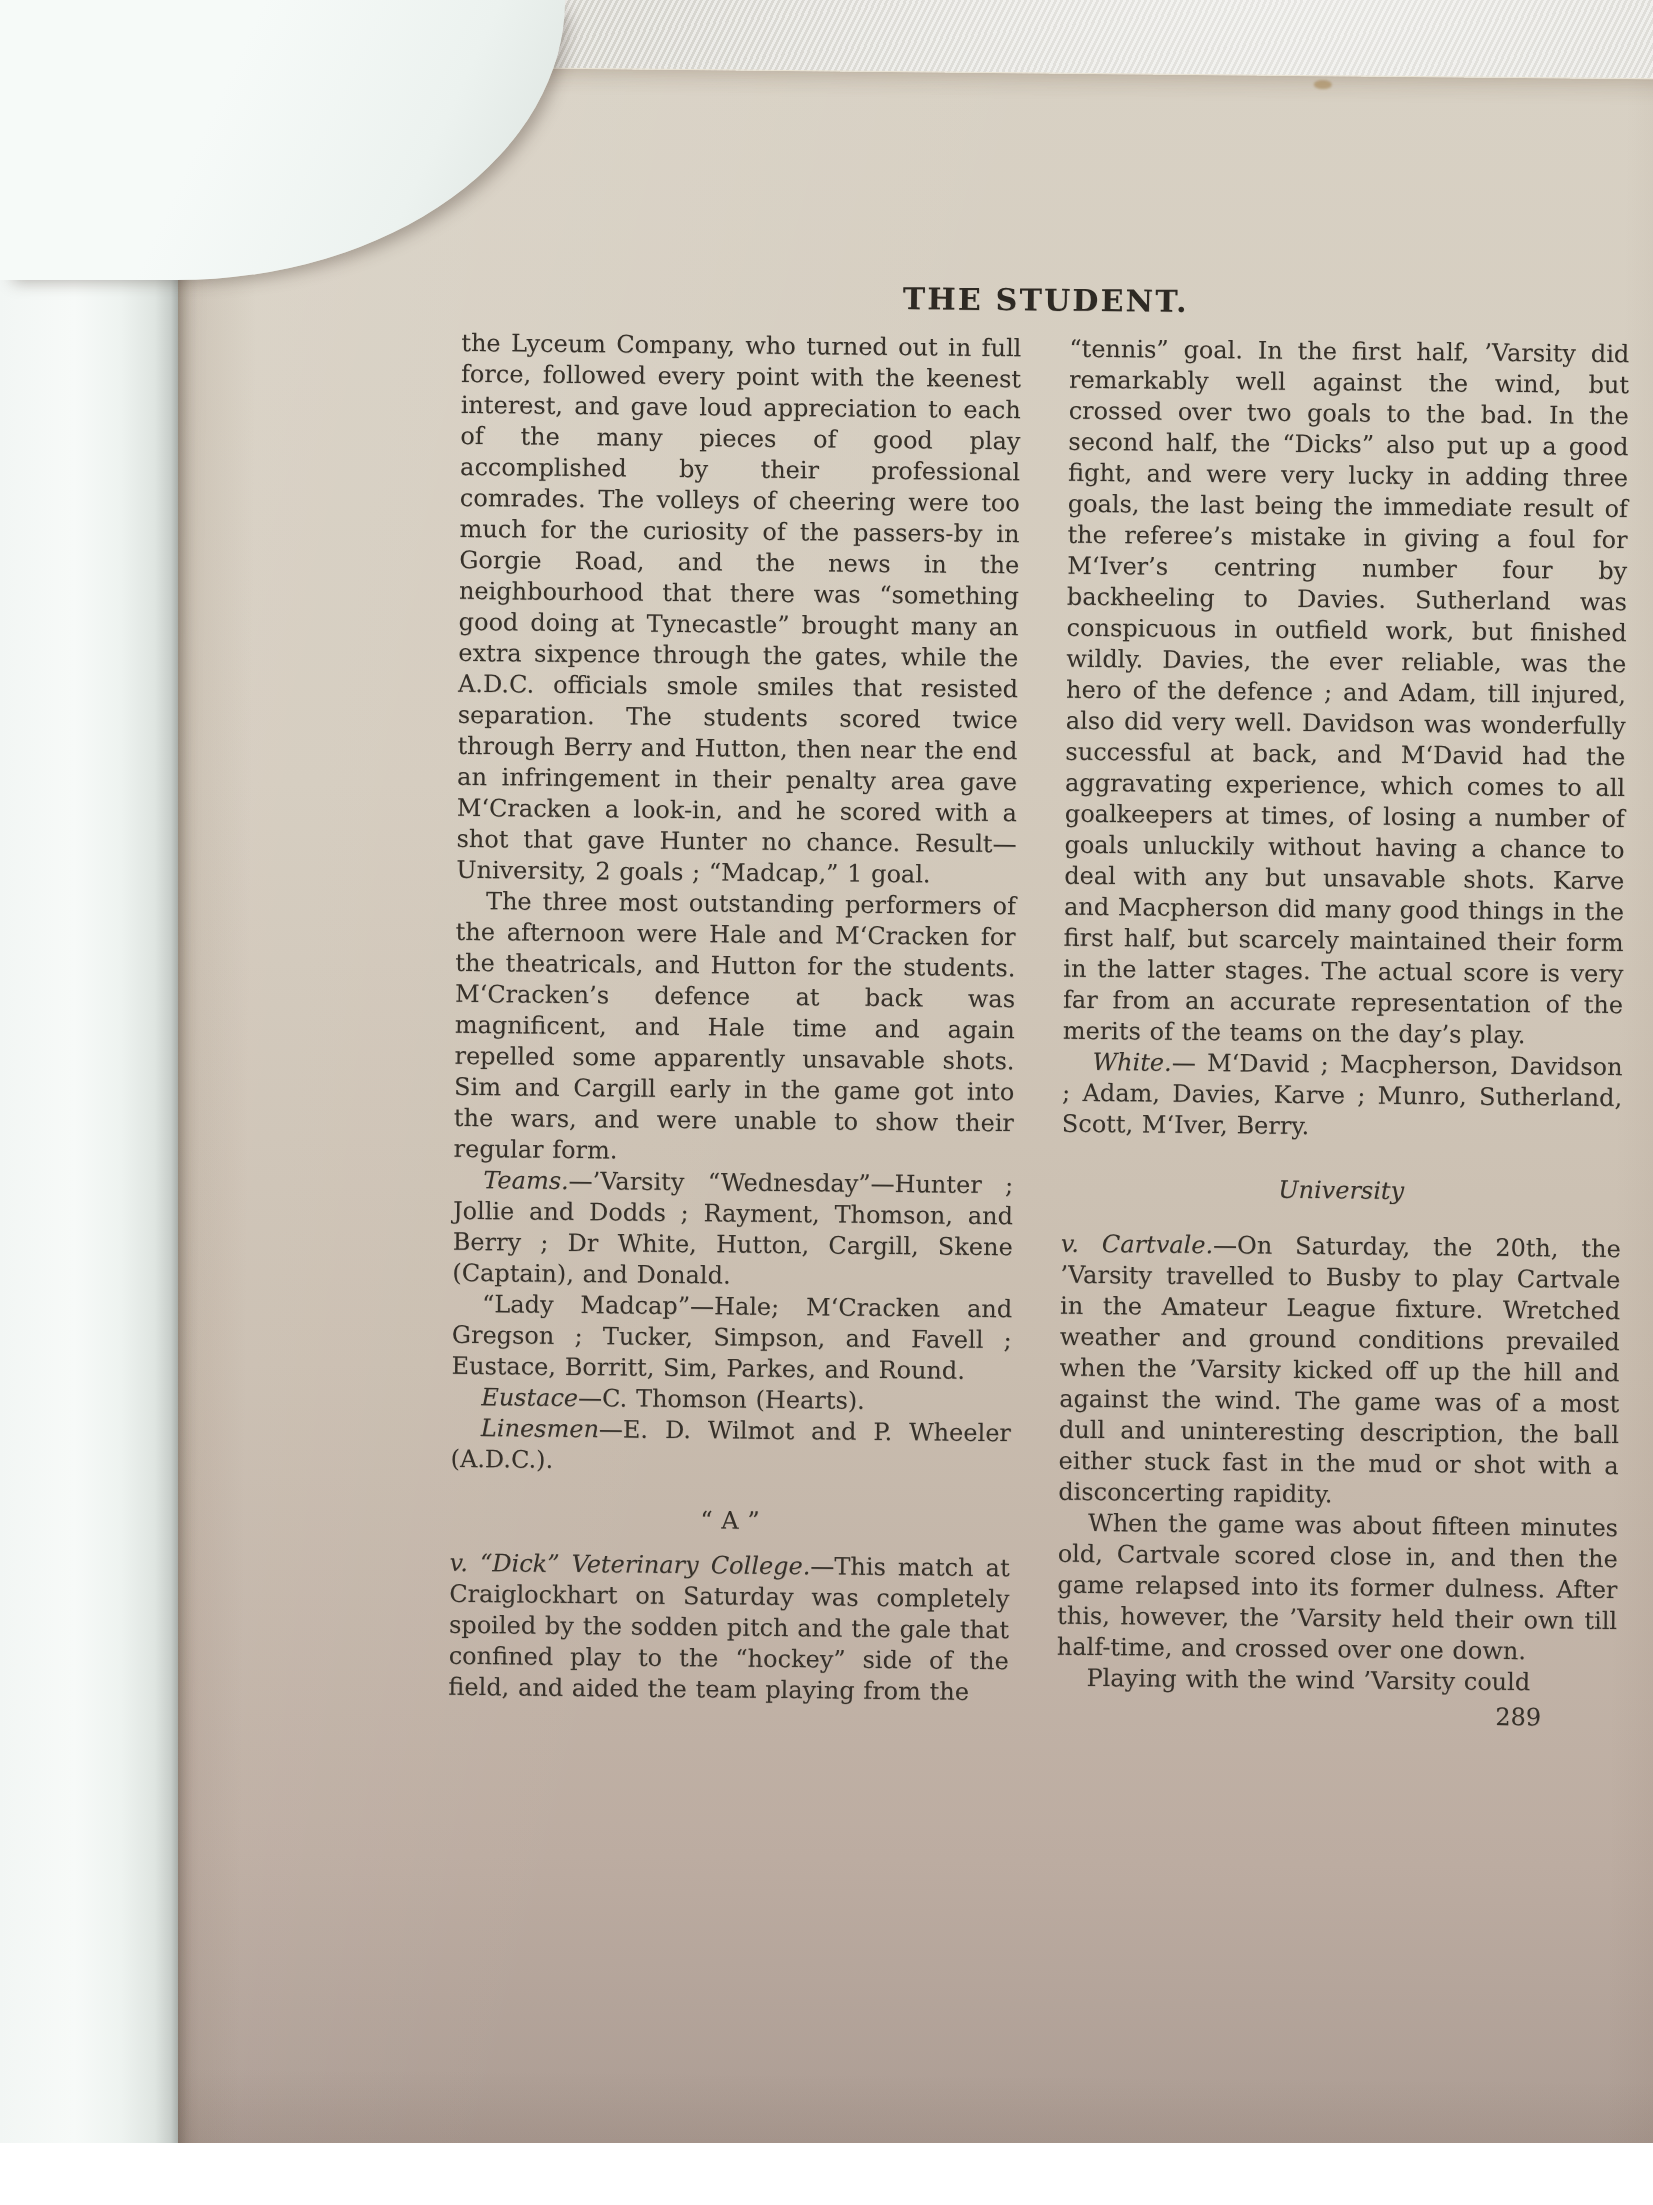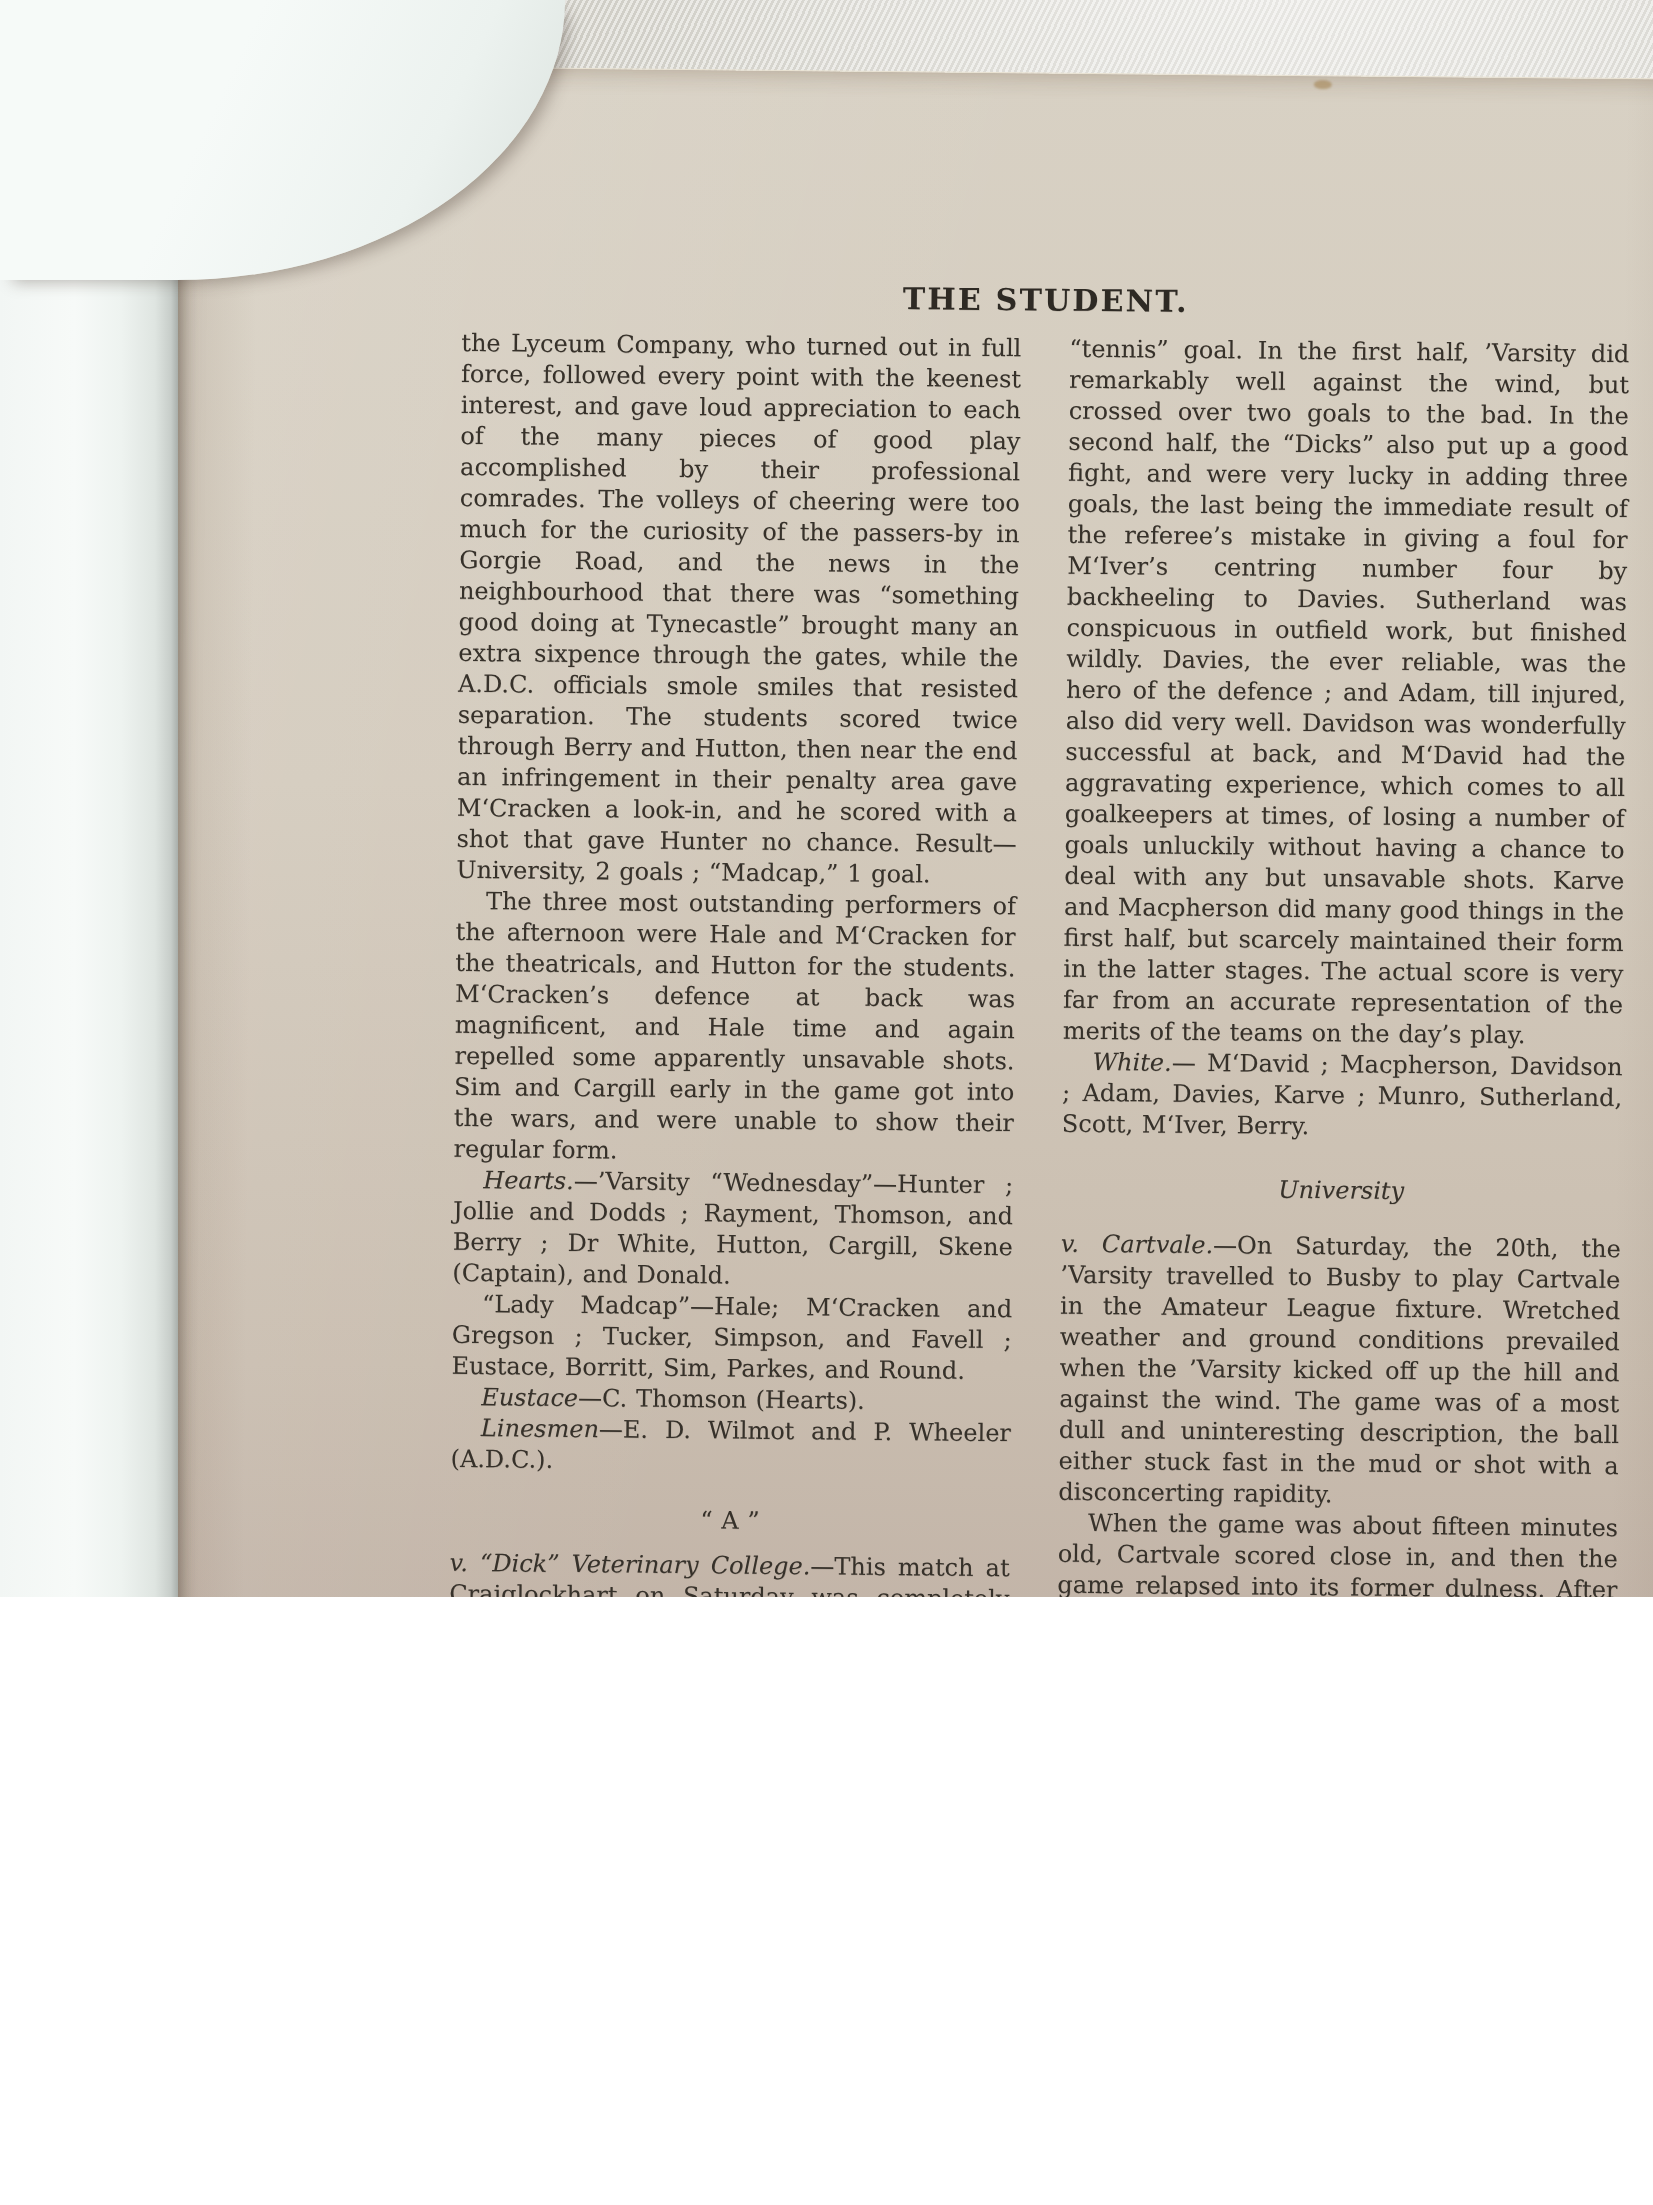--- a/index.html
+++ b/index.html
@@ -1,20 +1,20 @@
 <!DOCTYPE html>
 <html style="font-size:8.6px"><head>
 <meta charset="utf-8">
 <style>
   html,body{margin:0;padding:0;}
   body{width:1654px;height:2205px;overflow:hidden;
        font-family:"DejaVu Serif","Liberation Serif",serif;}
 
   
-  #photo{position:relative;width:1654px;height:1597px;overflow:hidden;
+  #photo{position:relative;width:1654px;height:2143px;overflow:hidden;
     background-color:#d2d0c7;
     background-image:
       radial-gradient(circle at 78% -12%, rgba(255,255,255,.75), rgba(255,255,255,0) 46%),
       repeating-linear-gradient(116deg, rgba(255,255,255,.38) 0 2.7px, rgba(138,135,124,.22) 2.7px 5.4px);
   }
 
   
   .page{position:absolute;left:162px;top:64px;width:1588px;height:2234px;
     transform:rotate(.55deg);transform-origin:0 0;
     border-top:1.6px solid #e9e2d2;
@@ -66,21 +66,21 @@
     <div class="stain"></div>
 
     <div class="content">
       <div class="page-title">THE STUDENT.</div>
 
       <div class="columns">
 
         <div class="col">
           <p class="para flush"><span>the Lyceum Company, who turned out in full force, followed every point with the keenest interest, and gave loud appreciation to each of the many pieces of good play accomplished by their professional comrades. The volleys of cheering were too much for the curiosity of the passers-by in Gorgie Road, and the news in the neighbourhood that there was “something good doing at Tynecastle” brought many an extra sixpence through the gates, while the A.D.C. officials smole smiles that resisted separation. The students scored twice through Berry and Hutton, then near the end an infringement in their penalty area gave M‘Cracken a look-in, and he scored with a shot that gave Hunter no chance. Result—University, 2 goals ; “Madcap,” 1 goal.</span></p>
           <p class="para indent"><span>The three most outstanding performers of the afternoon were Hale and M‘Cracken for the theatricals, and Hutton for the students. M‘Cracken’s defence at back was magnificent, and Hale time and again repelled some apparently unsavable shots. Sim and Cargill early in the game got into the wars, and were unable to show their regular form.</span></p>
-          <p class="para indent"><span class="lead">Hearts.</span><span>—’Varsity “Wednesday”—Hunter ; Jollie and Dodds ; Rayment, Thomson, and Berry ; Dr White, Hutton, Cargill, Skene (Captain), and Donald.</span></p>
+          <p class="para indent"><span class="lead">Teams.</span><span>—’Varsity “Wednesday”—Hunter ; Jollie and Dodds ; Rayment, Thomson, and Berry ; Dr White, Hutton, Cargill, Skene (Captain), and Donald.</span></p>
           <p class="para indent"><span>“Lady Madcap”—Hale; M‘Cracken and Gregson ; Tucker, Simpson, and Favell ; Eustace, Borritt, Sim, Parkes, and Round.</span></p>
           <p class="para indent"><span class="lead">Eustace</span><span>—C. Thomson (Hearts).</span></p>
           <p class="para indent"><span class="lead">Linesmen</span><span>—E. D. Wilmot and P. Wheeler (A.D.C.).</span></p>
           <p class="para heading-a">“ A ”</p>
           <p class="para flush"><span class="lead">v. “Dick” Veterinary College.</span><span>—This match at Craiglockhart on Saturday was completely spoiled by the sodden pitch and the gale that confined play to the “hockey” side of the field, and aided the team playing from the</span></p>
         </div>
 
         <div class="col">
           <p class="para flush"><span>“tennis” goal. In the first half, ’Varsity did remarkably well against the wind, but crossed over two goals to the bad. In the second half, the “Dicks” also put up a good fight, and were very lucky in adding three goals, the last being the immediate result of the referee’s mistake in giving a foul for M‘Iver’s centring number four by backheeling to Davies. Sutherland was conspicuous in outfield work, but finished wildly. Davies, the ever reliable, was the hero of the defence ; and Adam, till injured, also did very well. Davidson was wonderfully successful at back, and M‘David had the aggravating experience, which comes to all goalkeepers at times, of losing a number of goals unluckily without having a chance to deal with any but unsavable shots. Karve and Macpherson did many good things in the first half, but scarcely maintained their form in the latter stages. The actual score is very far from an accurate representation of the merits of the teams on the day’s play.</span></p>
           <p class="para indent"><span class="lead">White.</span><span>— M‘David ; Macpherson, Davidson ; Adam, Davies, Karve ; Munro, Sutherland, Scott, M‘Iver, Berry.</span></p>

